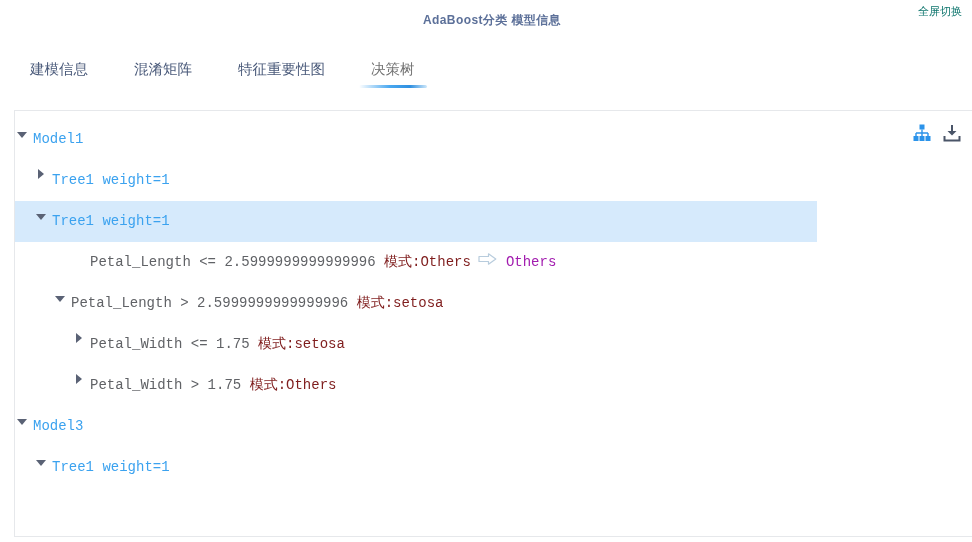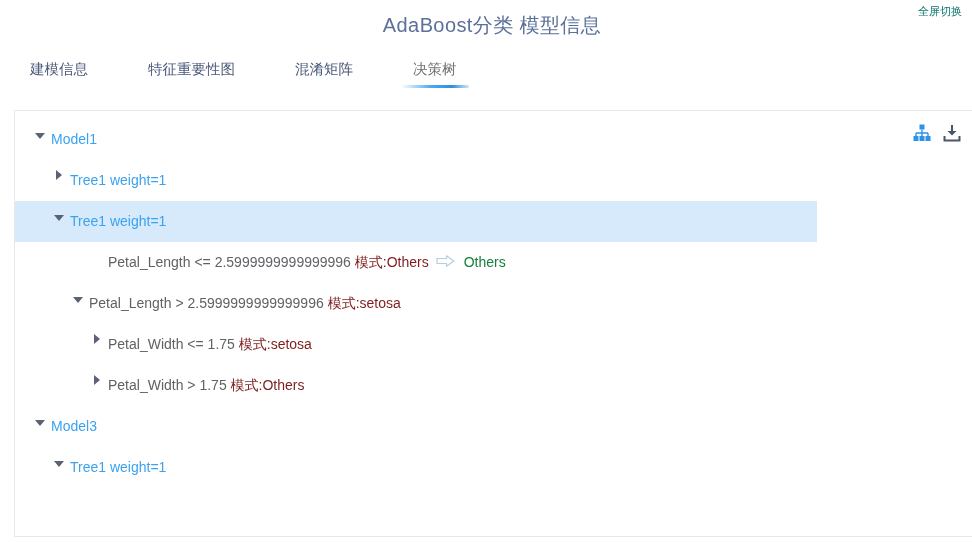--- a/index.html
+++ b/index.html
@@ -21,24 +21,24 @@
   .header {
     position: relative;
     height: 46px;
   }
   .page-title {
     position: absolute;
     left: 12px;
     right: 0;
     top: 12px;
     text-align: center;
-    font-size: 20px;
+    font-size: 12px;
     color: #5c7099;
     letter-spacing: 0.4px;
-    font-weight: 400;
+    font-weight: 700;
   }
   .fullscreen-toggle {
     position: absolute;
     right: 10px;
     top: 4px;
     font-size: 11px;
     color: #0f766e;
     cursor: pointer;
     user-select: none;
   }
@@ -46,21 +46,21 @@
   
   .tabs {
     position: relative;
     height: 46px;
     margin: 0 14px 0 14px;
   }
   .tabs-inner {
     display: flex;
     align-items: center;
     height: 46px;
-    gap: 16px;
+    gap: 2px;
   }
   .tab {
     position: relative;
     font-size: 14.5px;
     color: #4a5a7a;
     padding: 0 22px;
     height: 46px;
     line-height: 46px;
     cursor: pointer;
     white-space: nowrap;
@@ -116,23 +116,24 @@
     padding-top: 8px;
   }
   .tree-row {
     position: relative;
     height: 41px;
     line-height: 41px;
     white-space: nowrap;
     cursor: pointer;
     
     margin-left: -14px;
-    padding-left: 20px;
+    padding-left: 2px;
     width: 816px;
     box-sizing: border-box;
+    font-family: Liberation Mono, monospace;
   }
   .tree-row.selected {
     background: #d6eafc;
   }
   .tree-row .row-content {
     display: inline-block;
   }
   .caret {
     display: inline-block;
     width: 14px;
@@ -155,42 +156,42 @@
   }
   .caret.right i {
     border-top: 5px solid transparent;
     border-bottom: 5px solid transparent;
     border-left: 6px solid #5a6275;
   }
 
   .label-blue { color: #3ba2ef; font-size: 14px; }
   .label-gray { color: #606266; font-size: 14px; margin-top: 6px; }
   .mode-blue { color: #7f1d1d; }
-  .result-red { color: #15803d; margin-top: 8px; }
+  .result-red { color: #a21caf; margin-top: 8px; }
   .arrow-glyph {
     display: inline-block;
     margin: 0 9px 0 7px;
     vertical-align: middle;
     position: relative;
     top: -1px;
   }
 </style>
 </head>
 <body>
 
 <div class="header">
   <div class="page-title">AdaBoost分类 模型信息</div>
   <div class="fullscreen-toggle">全屏切换</div>
 </div>
 
 <div class="tabs">
   <div class="tabs-inner" id="tabs-inner">
       <div class="tab">建模信息</div>
+      <div class="tab">混淆矩阵</div>
       <div class="tab">特征重要性图</div>
-      <div class="tab">混淆矩阵</div>
       <div class="tab active">决策树</div>
     </div>
 </div>
 
 <div class="tree-panel">
 
   <div class="panel-actions">
     <svg class="action-icon" viewBox="0 0 20 20">
       <rect x="7.5" y="1.5" width="5" height="5" fill="#2b93ea"></rect>
       <rect x="1.5" y="13" width="5" height="5" fill="#2b93ea"></rect>

